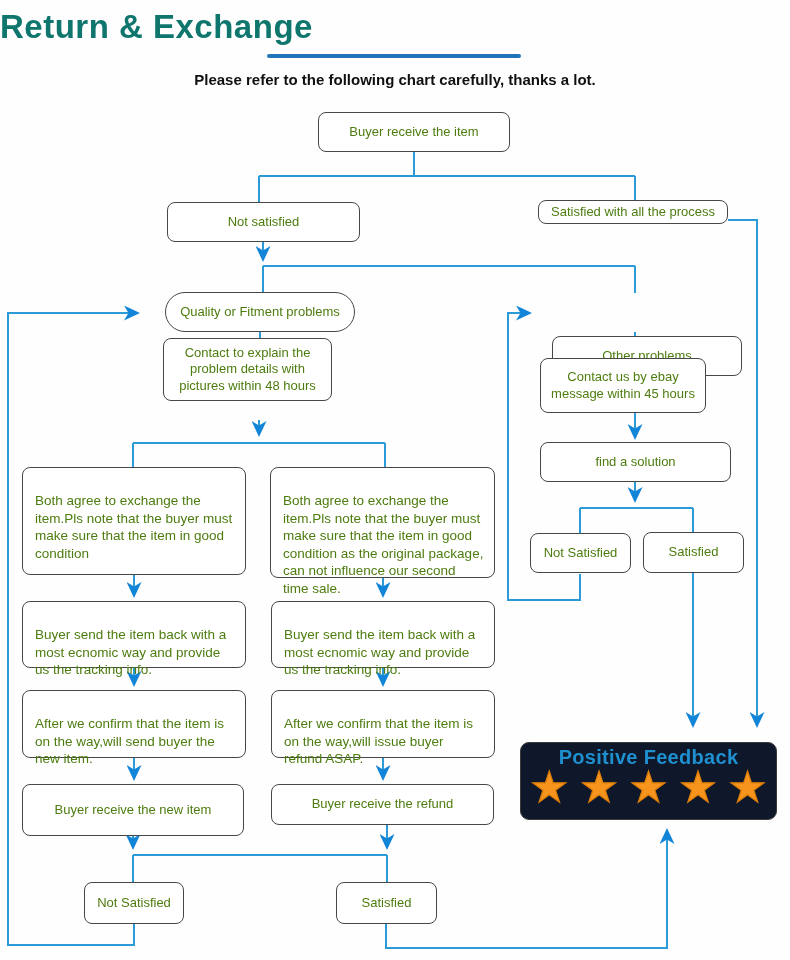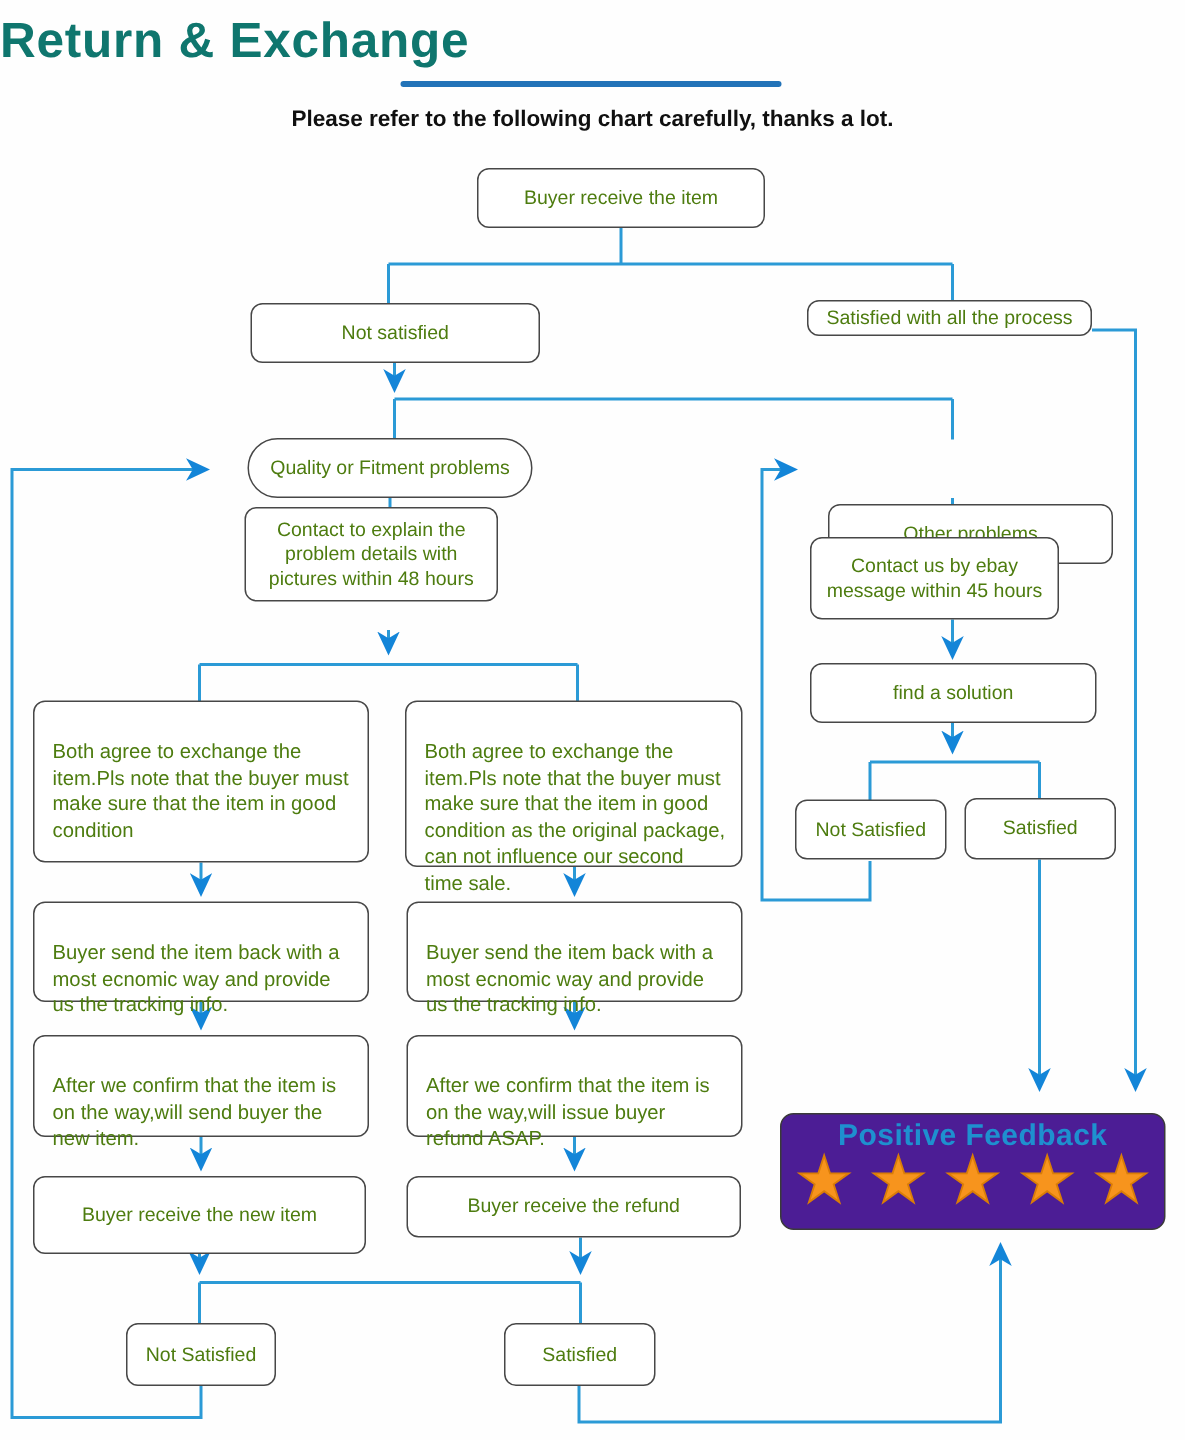--- a/index.html
+++ b/index.html
@@ -36,21 +36,21 @@
   .n13{left:22px;top:601px;width:224px;height:67px;}
   .n14{left:271px;top:601px;width:224px;height:67px;}
   .n15{left:22px;top:690px;width:224px;height:68px;}
   .n16{left:271px;top:690px;width:224px;height:68px;}
   .n17{left:22px;top:784px;width:222px;height:52px;}
   .n18{left:271px;top:784px;width:223px;height:41px;}
   .n19{left:84px;top:882px;width:100px;height:42px;}
   .n20{left:336px;top:882px;width:101px;height:42px;}
 
   .fb-box{position:absolute;left:520px;top:742px;width:257px;height:78px;
-          box-sizing:border-box;background:#4c1d95;border:1.6px solid #3a3a3a;
+          box-sizing:border-box;background:#0f172a;border:1.6px solid #3a3a3a;
           border-radius:9px;display:flex;flex-direction:column;align-items:center;}
   .fb-title{font-size:20px;font-weight:700;color:#1e90cf;margin-top:3px;letter-spacing:.3px;}
   .fb-stars{display:flex;gap:11px;margin-top:-5px;}
   .fb-stars span{font-size:43px;line-height:46px;color:#f7941d;
                  -webkit-text-stroke:1.2px #da7d07;
                  font-family:"DejaVu Sans",sans-serif;}
 </style>
 </head>
 <body>
 

